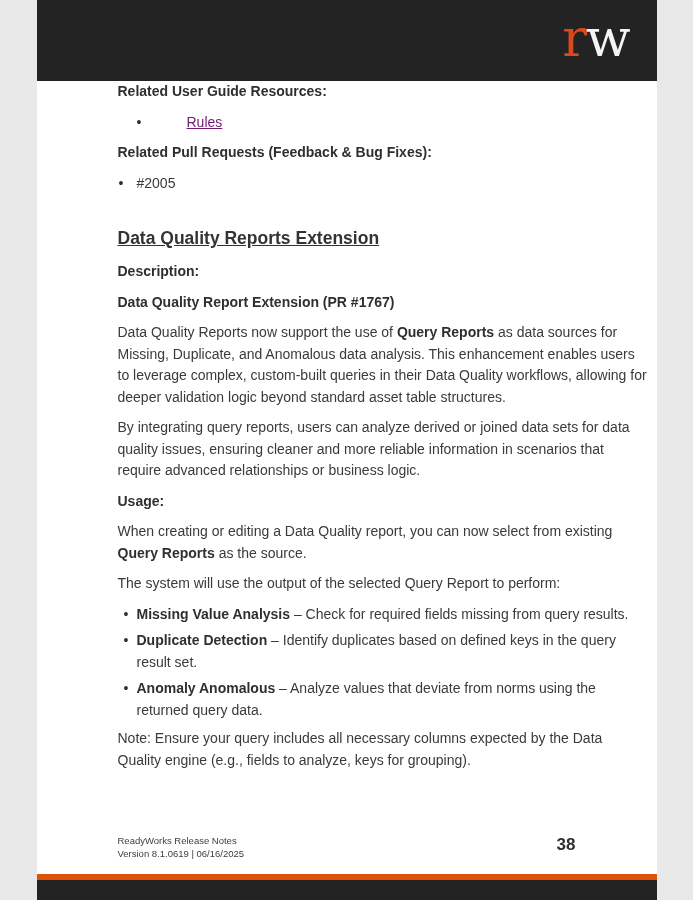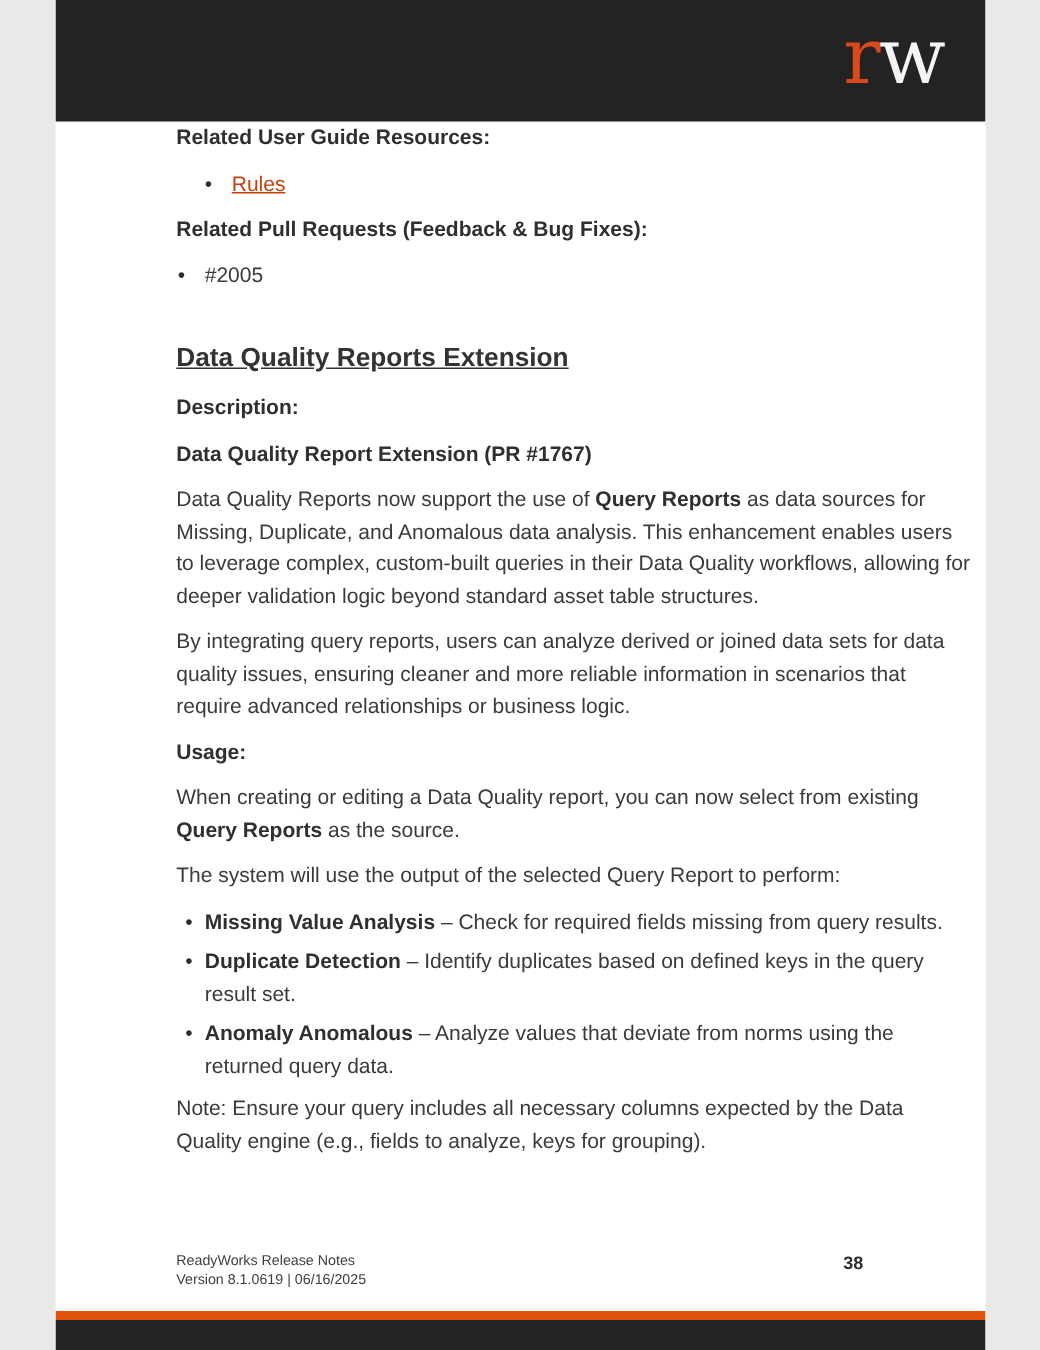--- a/index.html
+++ b/index.html
@@ -70,43 +70,44 @@
   }
   .link-list li { padding-left: 37px; }
   .link-list li::before { left: 19px; }
   .pr-list li { padding-left: 19px; }
   .pr-list li::before { left: 1px; }
   .detect-list { margin-bottom: 7px; }
   .detect-list li { padding-left: 19px; margin-bottom: 5px; }
   .detect-list li::before { left: 6px; }
 
   a.doc-link {
-    color: #c2410c;
+    color: #701a75;
     text-decoration: underline;
     cursor: pointer;
+    margin-left: 32px;
   }
 
   
   .doc-footer {
     position: absolute;
     left: 81px;
     right: 81px;
     top: 835px;
     display: flex;
     justify-content: space-between;
     align-items: flex-start;
     gap: 28px;
   }
   .footer-left {
     font-size: 9.5px;
     line-height: 12.5px;
     color: #3e3e3e;
   }
   .page-number {
-    font-size: 12px;
+    font-size: 17px;
     font-weight: 700;
     color: #2f2f2f;
   }
   .orange-stripe {
     position: absolute;
     left: 0; right: 0;
     top: 874px;
     height: 6px;
     background: #e0520a;
   }

